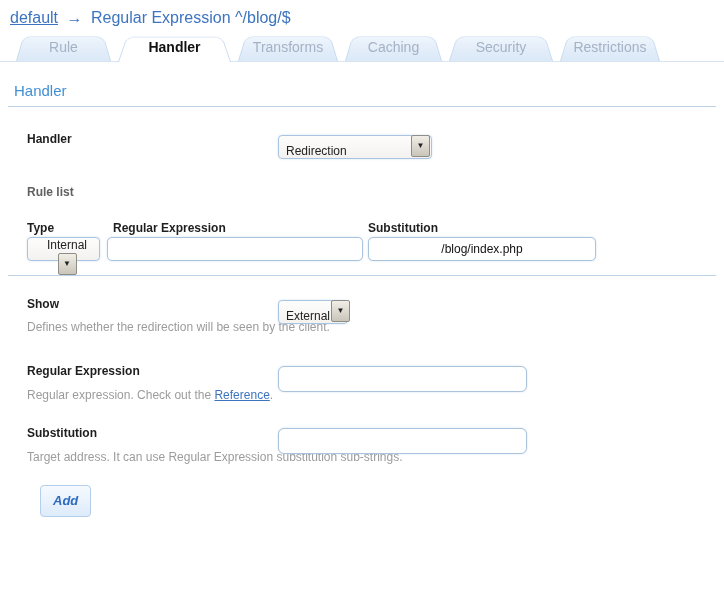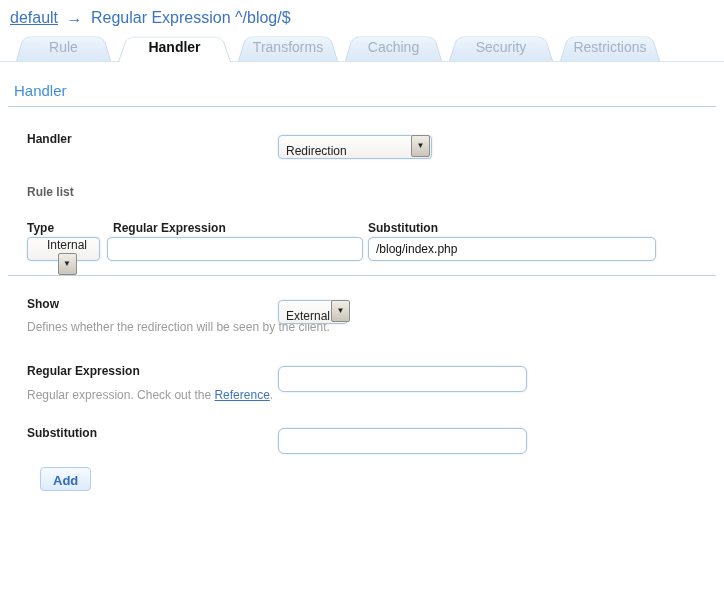--- a/index.html
+++ b/index.html
@@ -98,26 +98,26 @@
   .ruletable .hdr.c2 { left:341px; }
   .ruletable .cell { position:absolute; top:16px; }
   .ruletable .cell.c0 { left:0;flex-direction:column; }
   .ruletable .cell.c1 { left:80px; }
   .ruletable .cell.c2 { left:341px; }
 
   .desc a { color:#3c74c0; text-decoration:underline; cursor:pointer; }
 
   .add-btn {
     margin:21px 0 0 26px; display:inline-block;
-    box-sizing:border-box; height:24px; padding:0 12px;
+    box-sizing:border-box; height:32px; padding:0 12px;
     border:1px solid #b3cfeb; border-radius:4px;
     background:linear-gradient(#f6faff,#ddebfa);
     font-family:"Liberation Sans", sans-serif;
     font-size:13px; font-weight:bold; color:#2f6cbd;
-    line-height:26px; cursor:pointer;
+    line-height:26px; cursor:pointer;font-style:italic;
   }
 </style>
 </head>
 <body>
 
 <div class="page">
 
   <div class="breadcrumb">
     <a href="#">default</a>
     <span class="bc-sep">→</span>
@@ -151,21 +151,21 @@
     <div class="ruletable">
       <div class="hdr c0">Type</div>
       <div class="hdr c1">Regular Expression</div>
       <div class="hdr c2">Substitution</div>
 
       <div class="cell c0 sel" style="width:73px;">
         <span>Internal</span>
         <span class="arrowbtn">▼</span>
       </div>
       <input class="cell c1 txt" style="width: 256px;" type="text" value="">
-      <input class="cell c2 txt" style="width: 288px;" type="text" value="/blog/index.php">
+      <input class="cell c2 txt" style="width: 228px; text-align: center;" type="text" value="/blog/index.php">
     </div>
 
     <hr class="rule">
 
     <div class="row m16">
       <div class="lbl">Show</div>
       <div class="ctl sel" style="width:70px;">
         <span>External</span>
         <span class="arrowbtn">▼</span>
       </div>
@@ -174,18 +174,19 @@
 
     <div class="row m24 tall">
       <div class="lbl">Regular Expression</div>
       <input class="ctl txt big" style="width: 249px;" type="text" value="">
       <div class="desc"><span>Regular expression. Check out the </span><a href="#">Reference</a><span>.</span></div>
     </div>
 
     <div class="row m18 tall">
       <div class="lbl">Substitution</div>
       <input class="ctl txt big" style="width: 249px;" type="text" value="">
+      <div class="desc">Target address. It can use Regular Expression substitution sub-strings.</div>
     </div>
 
     <button class="add-btn">Add</button>
 
   </div>
 </div>
 
 </body></html>

